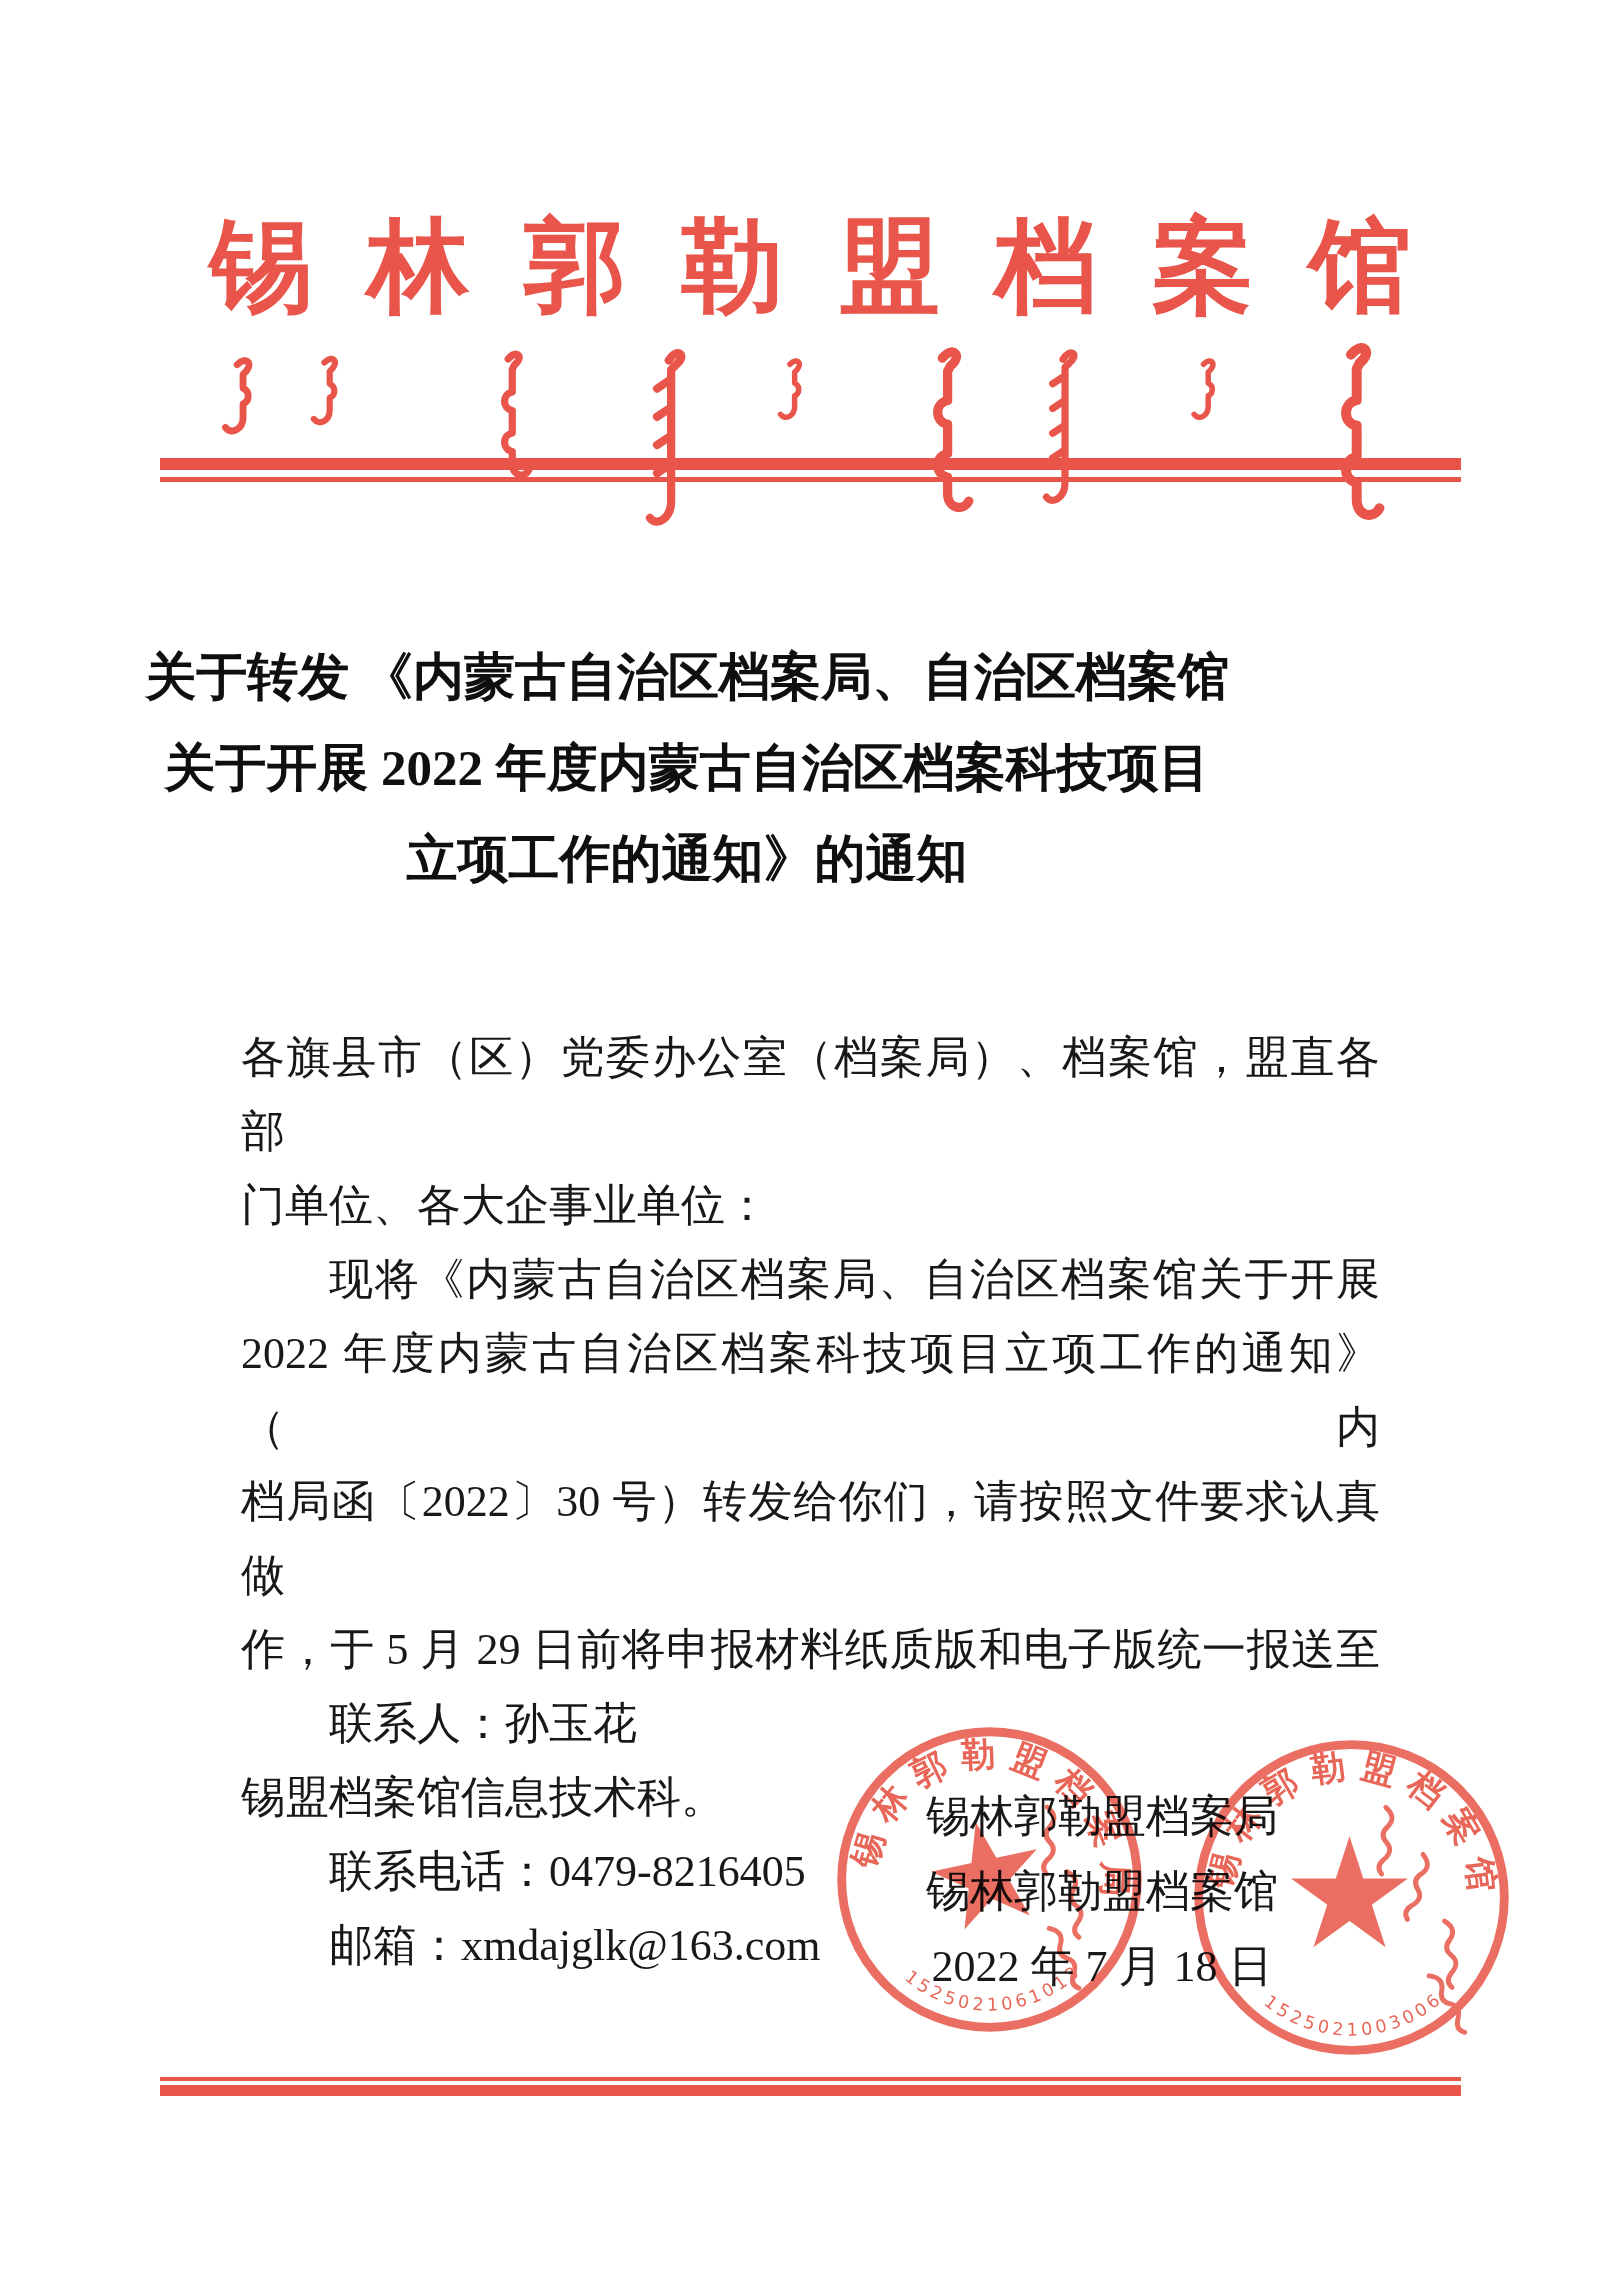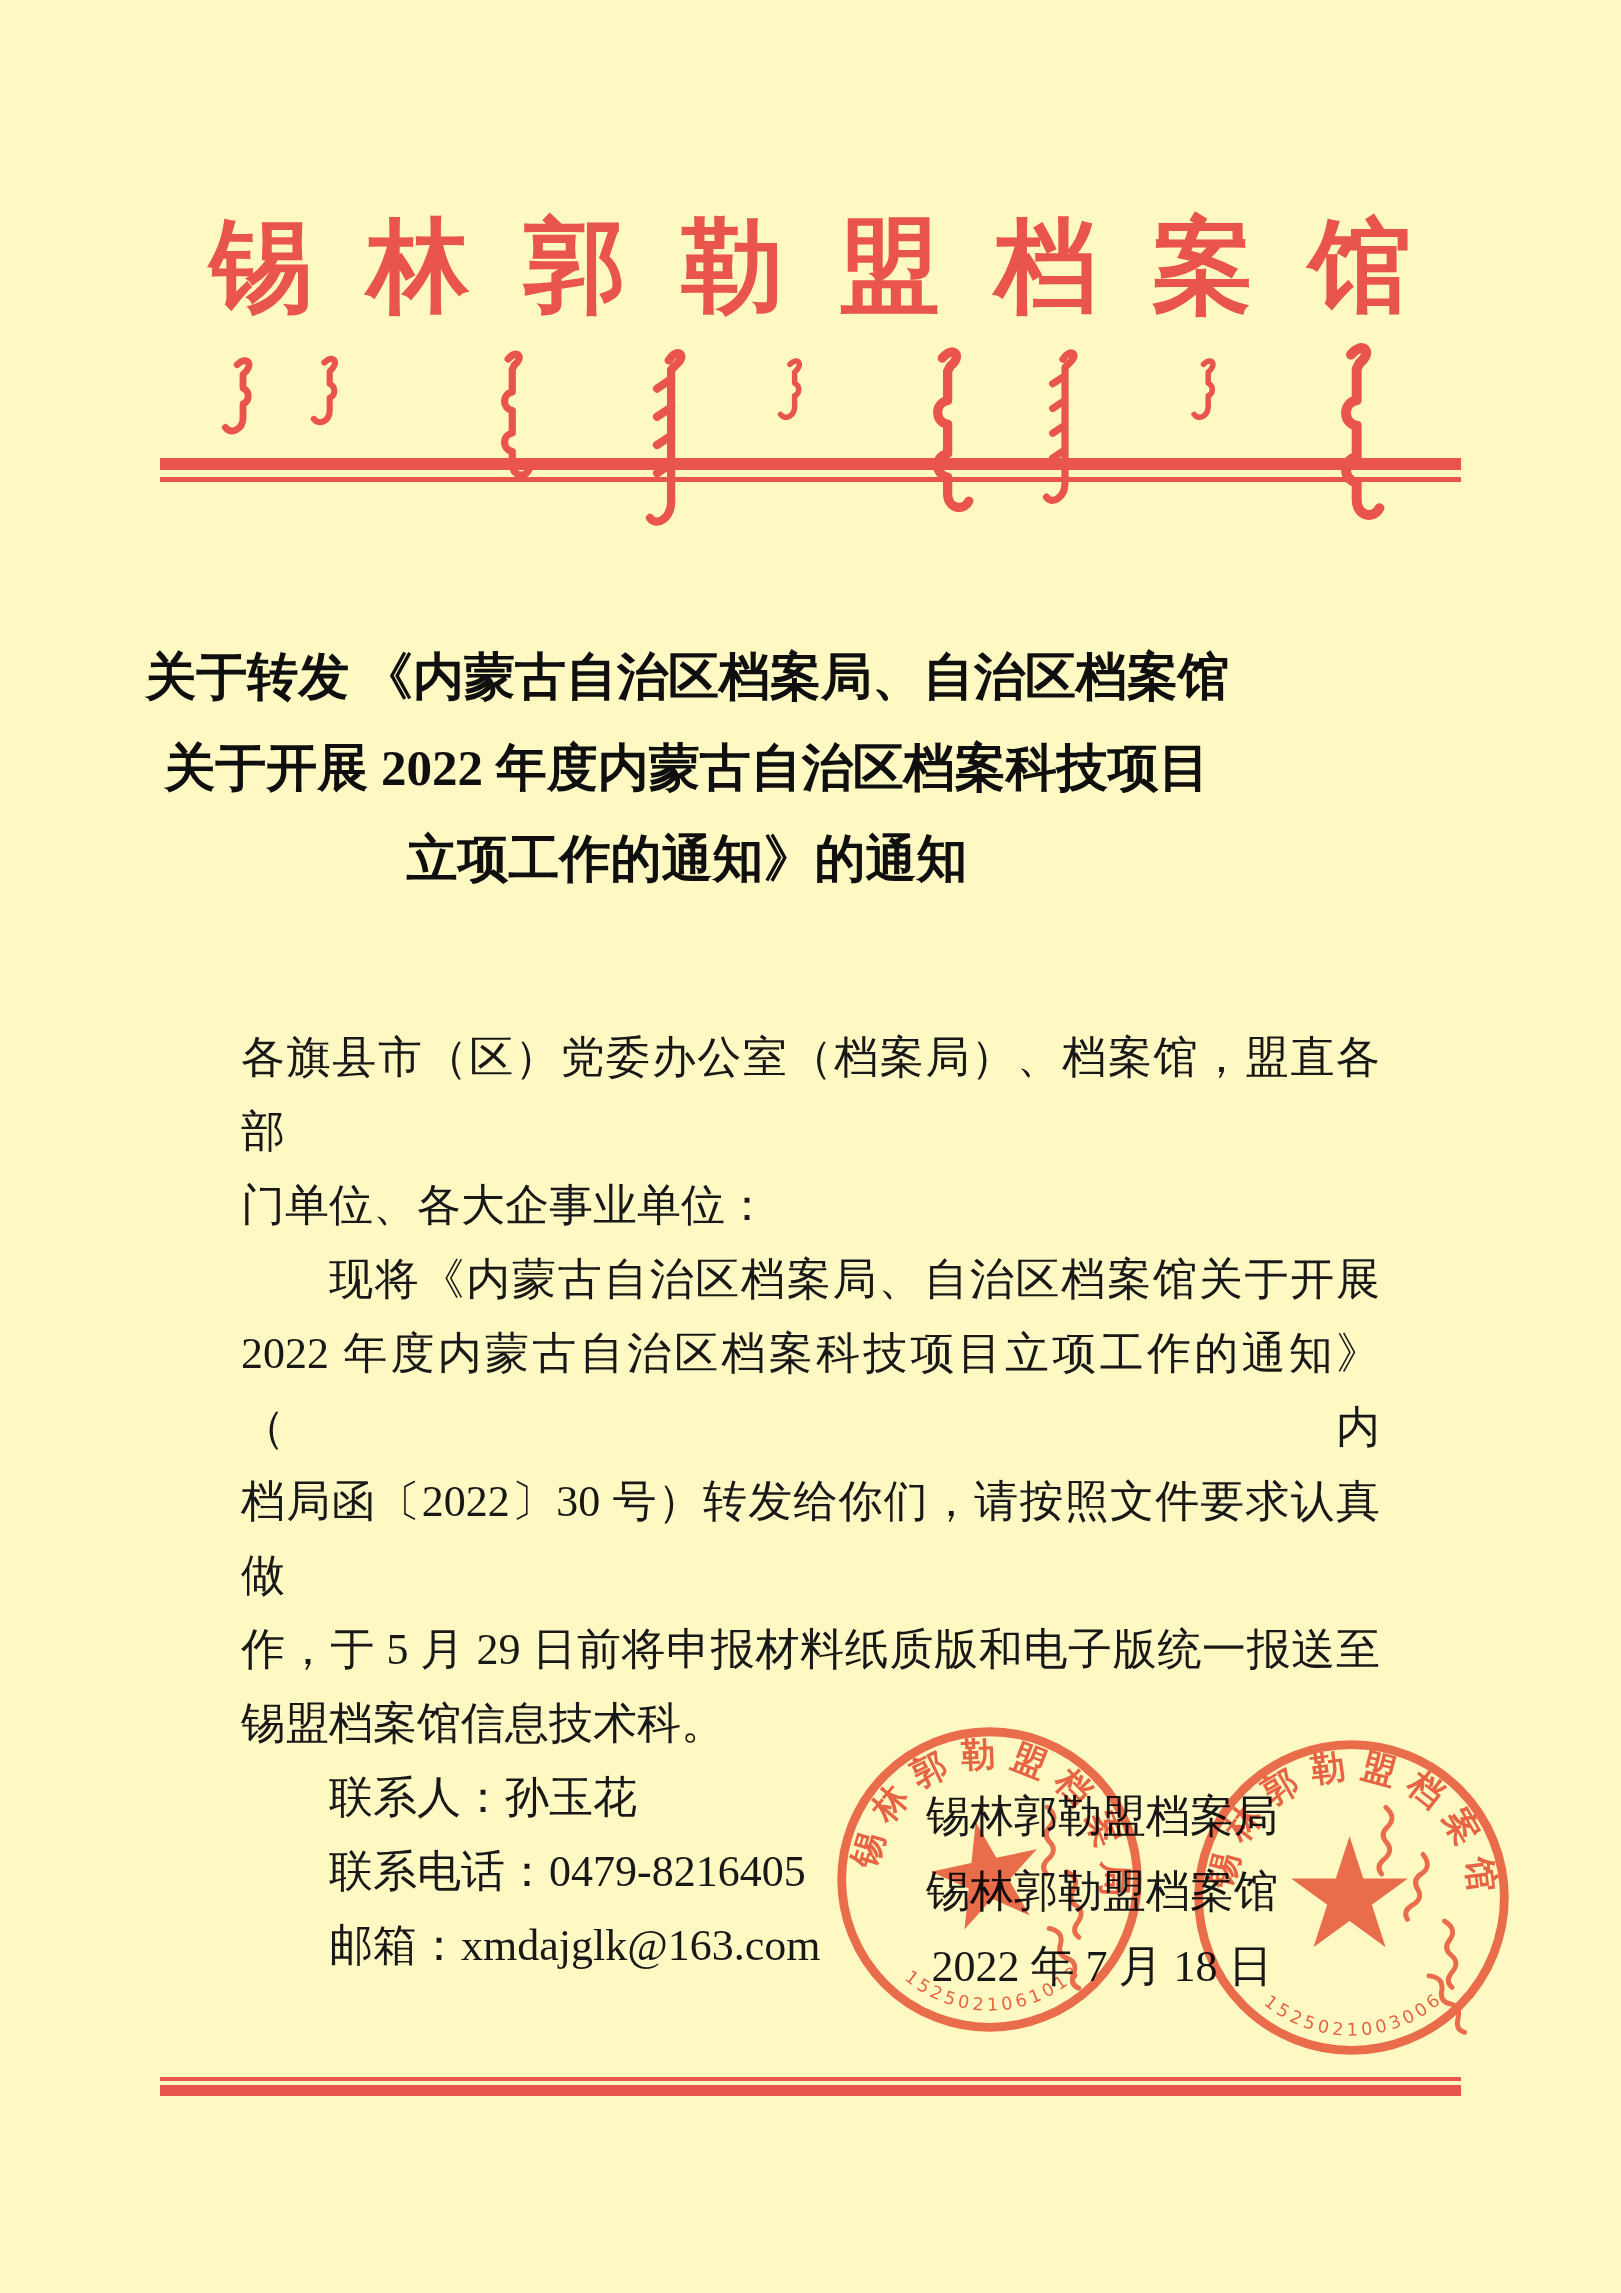--- a/index.html
+++ b/index.html
@@ -1,18 +1,18 @@
 <!DOCTYPE html>
 <html><head>
 <meta charset="utf-8">
 <style>
   html,body{margin:0;padding:0;background:#e9e9e9;}
   .page{
     position:relative;width:1621px;height:2294px;margin:0 auto;
-    background:#fef9c3;overflow:hidden;
+    background:#ffffff;overflow:hidden;
     font-family:"Liberation Serif","DejaVu Serif",serif;
   }
   
   .org-name{
     position:absolute;left:0;top:208px;width:1621px;margin:0;
     text-align:center;font-size:102px;font-weight:bold;line-height:118px;
     letter-spacing:55px;text-indent:55px;color:#e9554a;white-space:nowrap;
   }
   .mongolian-svg{position:absolute;left:0;top:343px;}
   .sep{position:absolute;background:#e9554a;}
@@ -84,22 +84,22 @@
     <div class="tline">立项工作的通知》的通知</div>
   </div>
 
   <div class="doc-body">
     <div class="bline fill">各旗县市（区）党委办公室（档案局）、档案馆，盟直各部</div>
     <div class="bline">门单位、各大企事业单位：</div>
     <div class="bline indent fill">现将《内蒙古自治区档案局、自治区档案馆关于开展</div>
     <div class="bline fill">2022 年度内蒙古自治区档案科技项目立项工作的通知》（内</div>
     <div class="bline fill">档局函〔2022〕30 号）转发给你们，请按照文件要求认真做</div>
     <div class="bline fill">作，于 5 月 29 日前将申报材料纸质版和电子版统一报送至</div>
+    <div class="bline indent">联系人：孙玉花</div>
     <div class="bline">锡盟档案馆信息技术科。</div>
-    <div class="bline indent">联系人：孙玉花</div>
     <div class="bline indent">联系电话：0479-8216405</div>
     <div class="bline indent">邮箱：xmdajglk@163.com</div>
   </div>
 
   <div class="signature">
     <div class="sig-line">锡林郭勒盟档案局</div>
     <div class="sig-line">锡林郭勒盟档案馆</div>
     <div class="sig-line">2022 年 7 月 18 日</div>
   </div>
 

